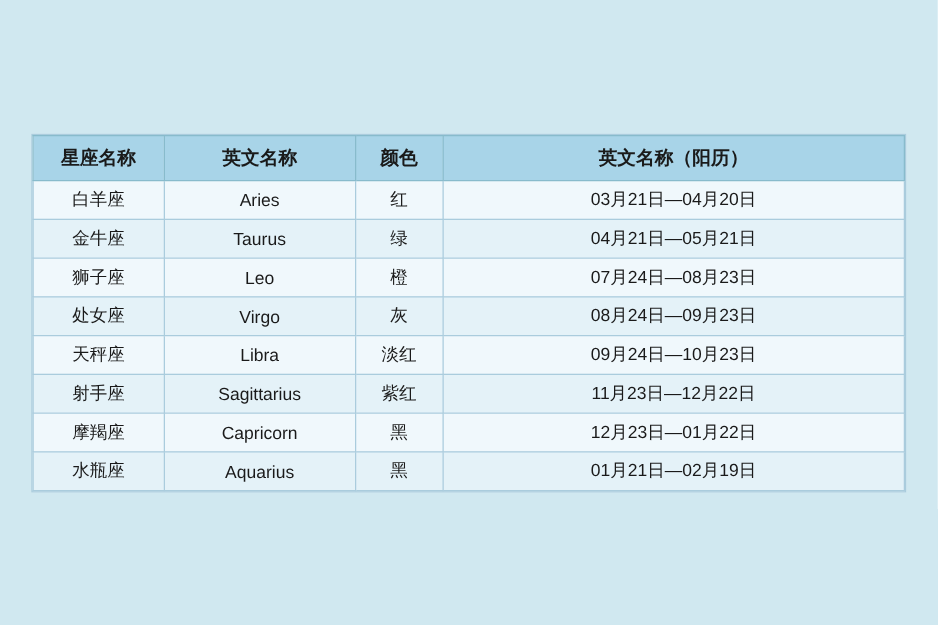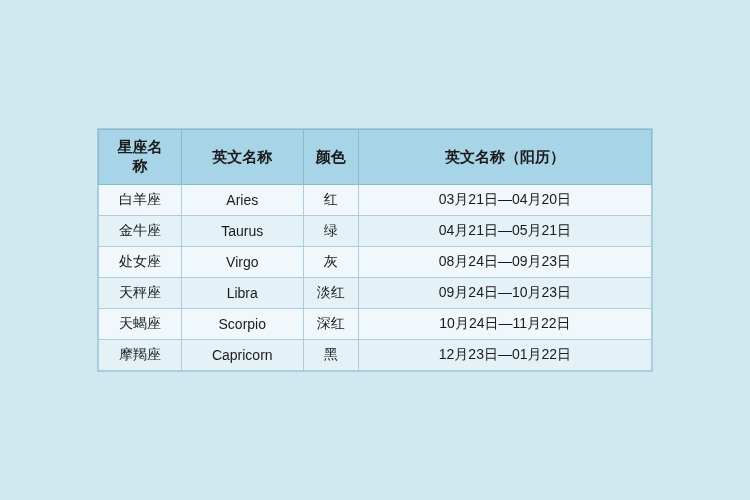--- a/index.html
+++ b/index.html
@@ -14,21 +14,21 @@
       background-color: #d0e8f0;
       display: flex;
       align-items: center;
       justify-content: center;
       font-family: "Microsoft YaHei", "SimHei", Arial, sans-serif;
     }
 
     .table-container {
       background-color: #e8f4f8;
       border: 1px solid #aaccdd;
-      width: 556px;
+      width: 700px;
     }
 
     table {
       width: 100%;
       border-collapse: collapse;
     }
 
     thead tr {
       background-color: #a8d4e8;
     }
@@ -84,38 +84,50 @@
           <td>红</td>
           <td>03月21日—04月20日</td>
         </tr>
         <tr>
           <td>金牛座</td>
           <td>Taurus</td>
           <td>绿</td>
           <td>04月21日—05月21日</td>
         </tr>
         <tr>
+          <td>狮子座</td>
+          <td>Leo</td>
+          <td>橙</td>
+          <td>07月24日—08月23日</td>
+        </tr>
+        <tr>
           <td>处女座</td>
           <td>Virgo</td>
           <td>灰</td>
           <td>08月24日—09月23日</td>
         </tr>
         <tr>
           <td>天秤座</td>
           <td>Libra</td>
           <td>淡红</td>
           <td>09月24日—10月23日</td>
         </tr>
         <tr>
-          <td>天蝎座</td>
-          <td>Scorpio</td>
-          <td>深红</td>
-          <td>10月24日—11月22日</td>
+          <td>射手座</td>
+          <td>Sagittarius</td>
+          <td>紫红</td>
+          <td>11月23日—12月22日</td>
         </tr>
         <tr>
           <td>摩羯座</td>
           <td>Capricorn</td>
           <td>黑</td>
           <td>12月23日—01月22日</td>
         </tr>
+        <tr>
+          <td>水瓶座</td>
+          <td>Aquarius</td>
+          <td>黑</td>
+          <td>01月21日—02月19日</td>
+        </tr>
       </tbody>
   </table>
 </div>
 
 </body></html>

